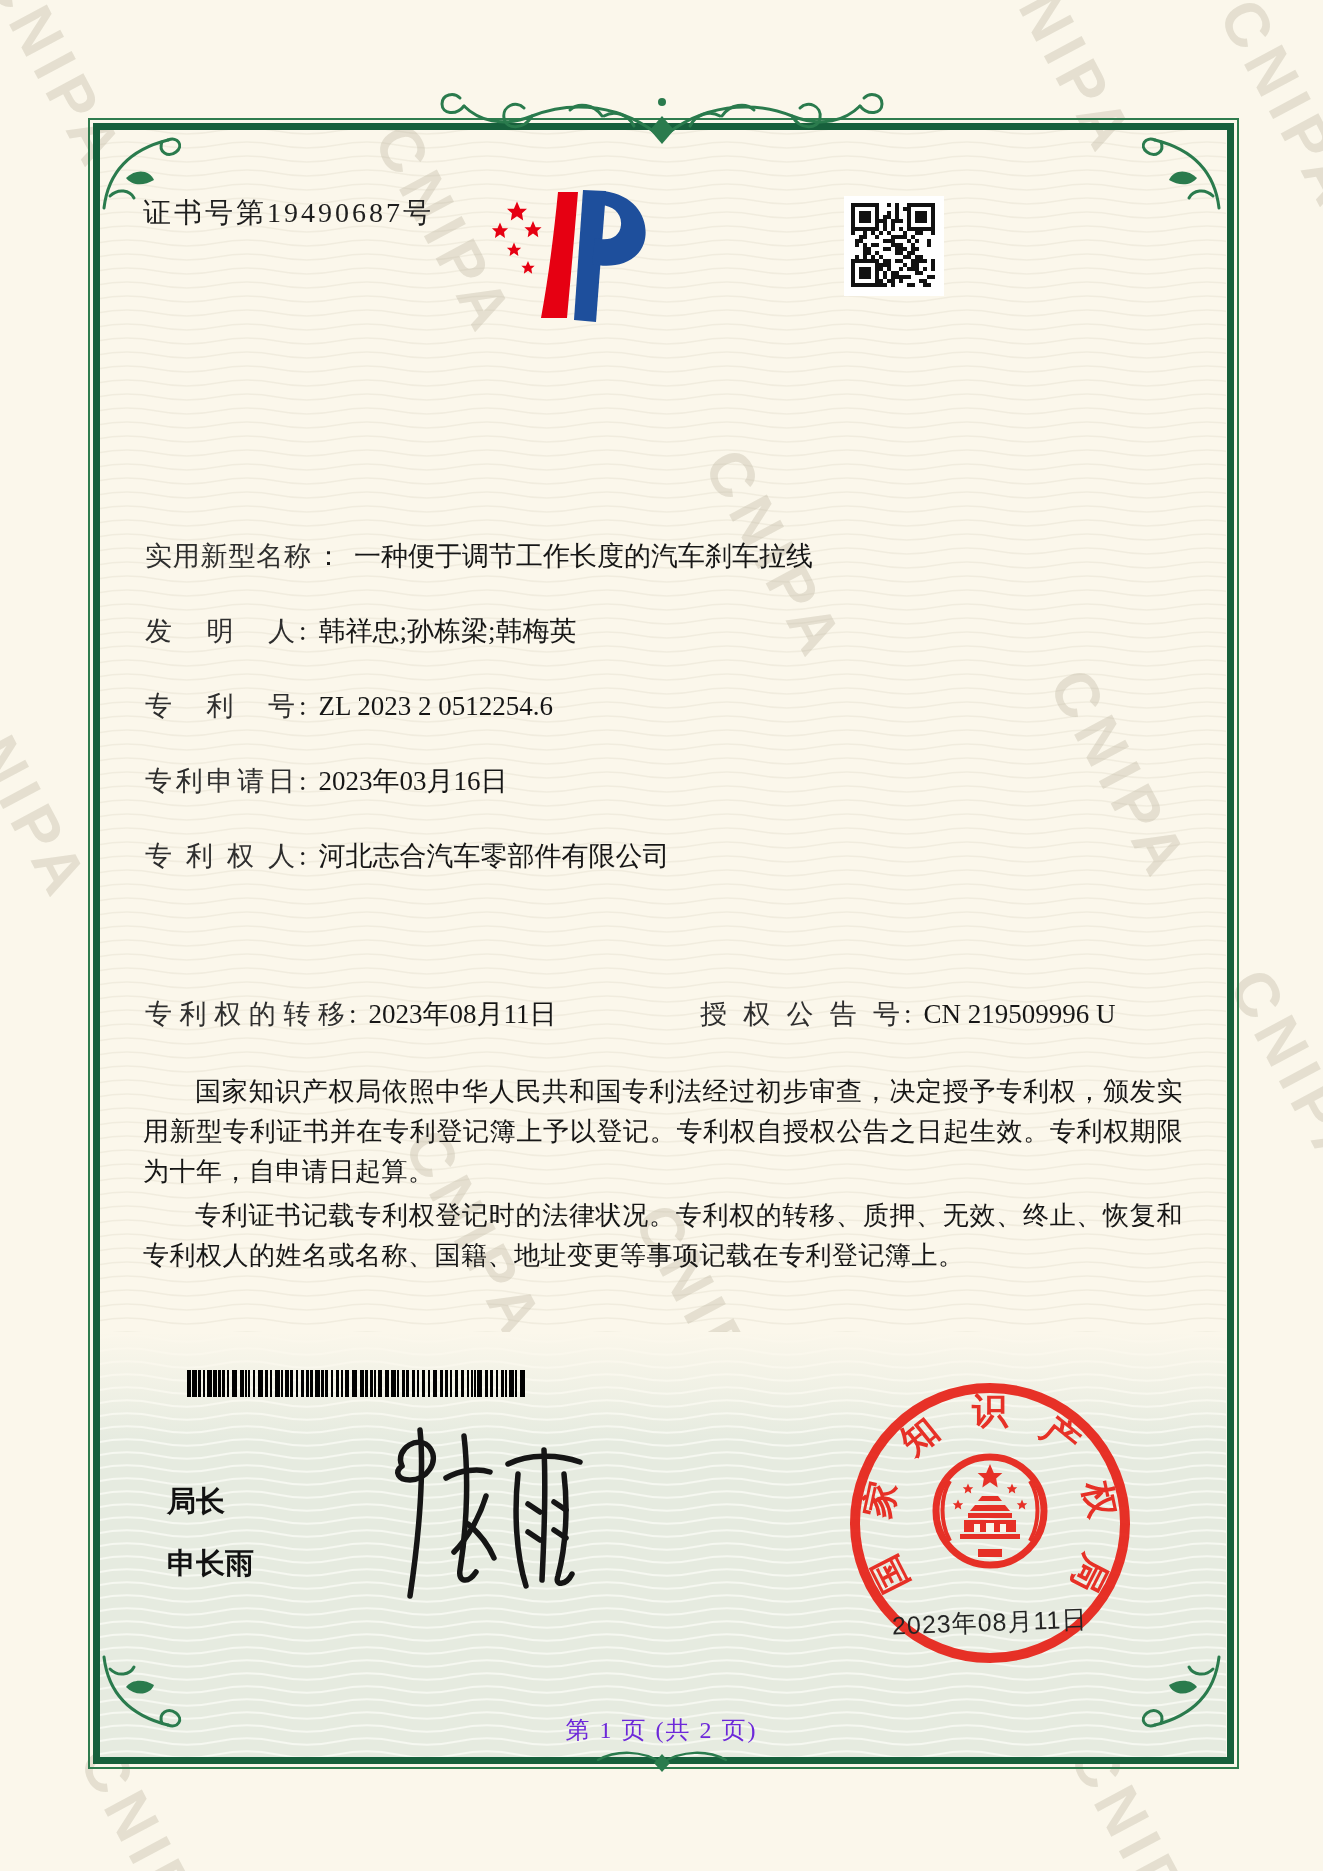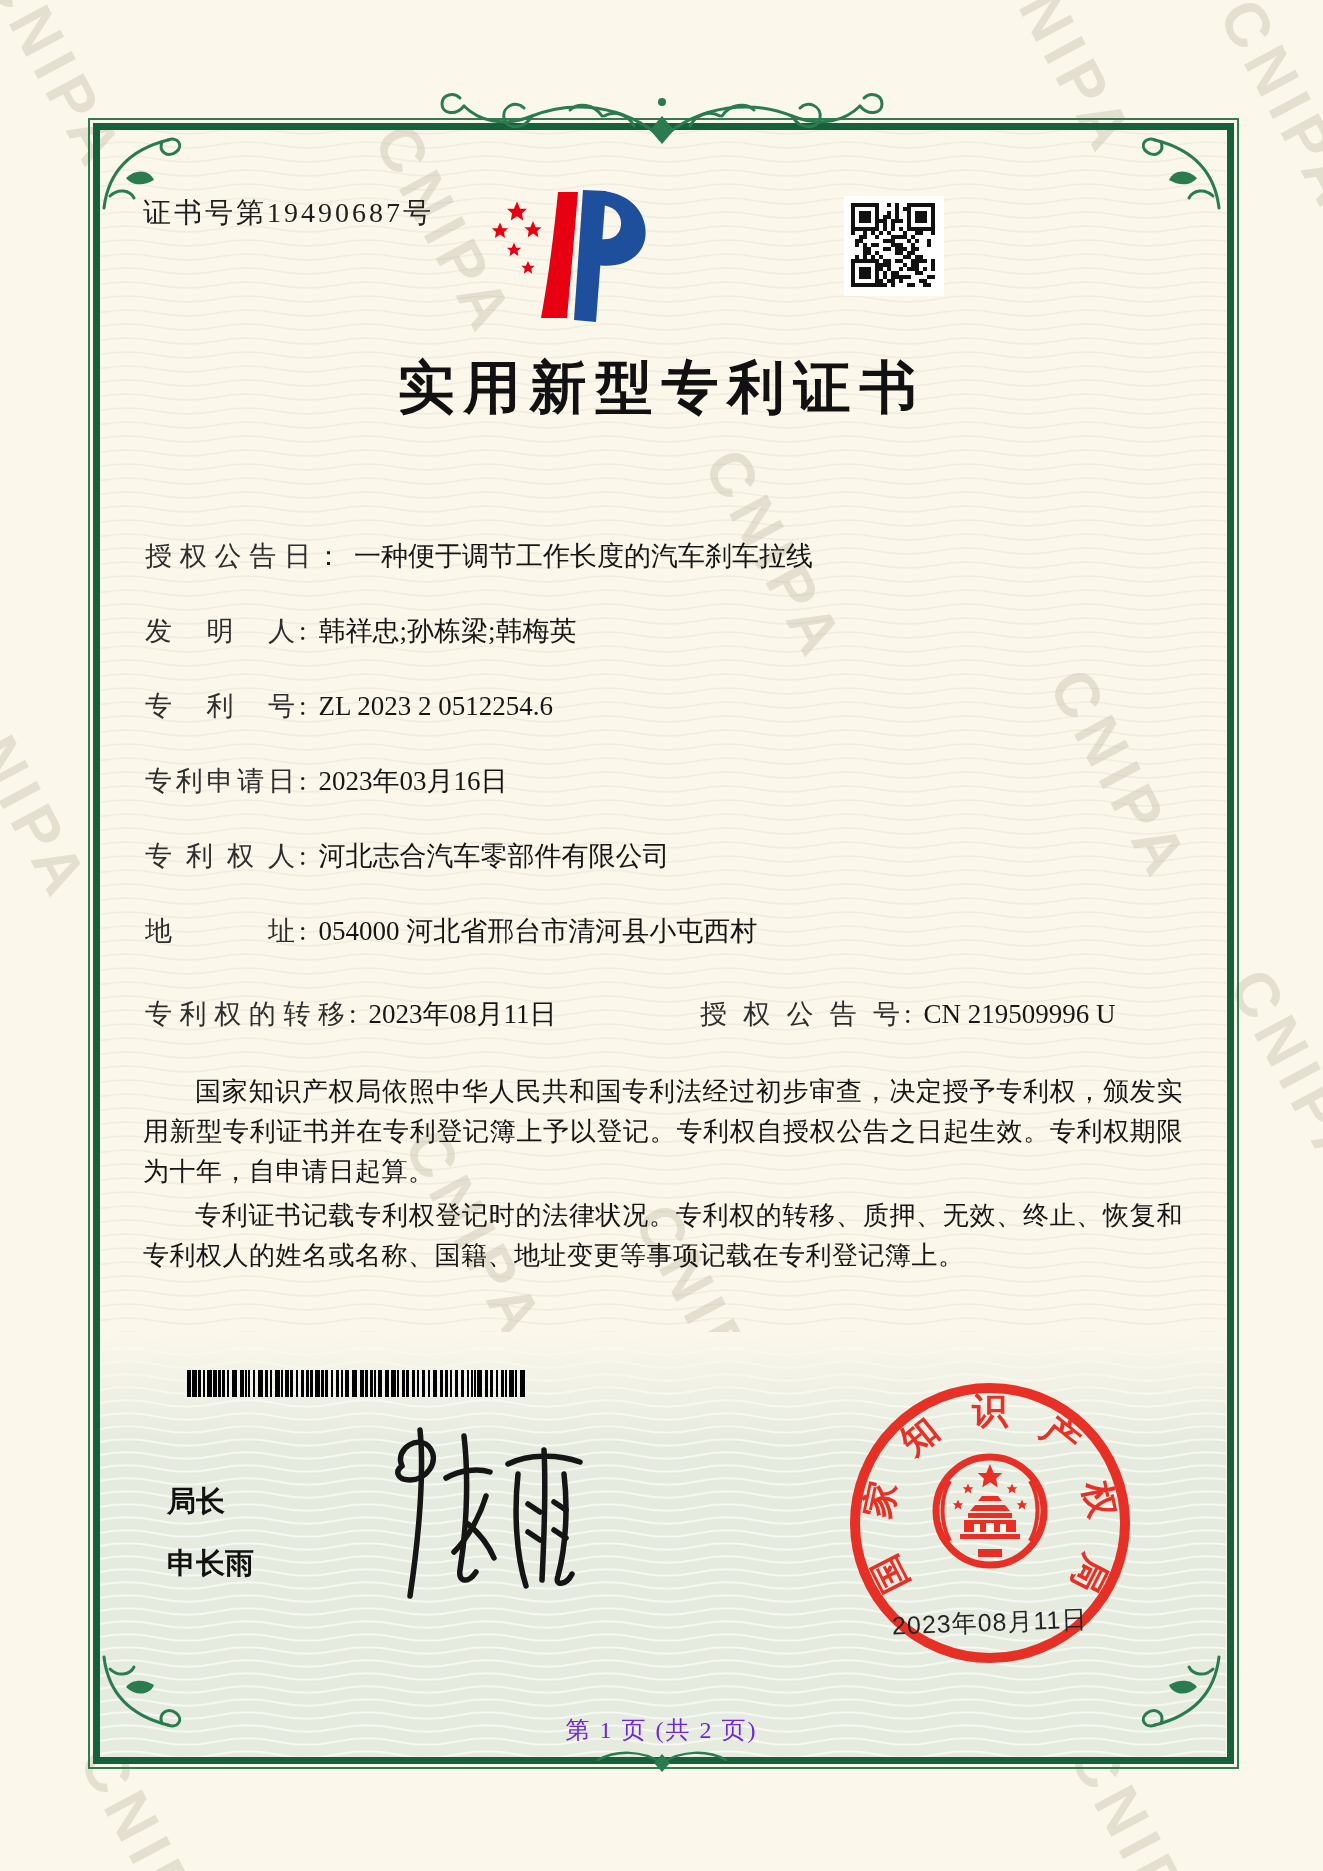--- a/index.html
+++ b/index.html
@@ -408,39 +408,35 @@
         <div class="qm" style="left: 31px; top: 87px;"></div>
         <div class="qm" style="left: 35px; top: 87px;"></div>
         <div class="qm" style="left: 39px; top: 87px;"></div>
         <div class="qm" style="left: 47px; top: 87px;"></div>
         <div class="qm" style="left: 63px; top: 87px;"></div>
         <div class="qm" style="left: 67px; top: 87px;"></div>
         <div class="qm" style="left: 79px; top: 87px;"></div>
         <div class="qm" style="left: 83px; top: 87px;"></div>
       </div>
 
-    <div class="title">实用新型专利证书</div>
 
     <div class="field-row" style="top:538px">
-      <span class="f-label-wide">授权公告日</span><span class="f-colon">：</span><span class="f-value">一种便于调节工作长度的汽车刹车拉线</span>
+      <span class="f-label-wide">实用新型名称</span><span class="f-colon">：</span><span class="f-value">一种便于调节工作长度的汽车刹车拉线</span>
     </div>
     <div class="field-row" style="top:613px">
       <span class="f-label">发明人</span><span class="f-colon">:</span><span class="f-value">韩祥忠;孙栋梁;韩梅英</span>
     </div>
     <div class="field-row" style="top:688px">
       <span class="f-label">专利号</span><span class="f-colon">:</span><span class="f-value">ZL 2023 2 0512254.6</span>
     </div>
     <div class="field-row" style="top:763px">
       <span class="f-label">专利申请日</span><span class="f-colon">:</span><span class="f-value">2023年03月16日</span>
     </div>
     <div class="field-row" style="top:838px">
       <span class="f-label">专利权人</span><span class="f-colon">:</span><span class="f-value">河北志合汽车零部件有限公司</span>
-    </div>
-    <div class="field-row" style="top:913px">
-      <span class="f-label">地址</span><span class="f-colon">:</span><span class="f-value">054000 河北省邢台市清河县小屯西村</span>
     </div>
 
     <div class="field-row" style="top:996px">
       <span class="g-label">专利权的转移</span><span class="f-colon">:</span><span class="f-value">2023年08月11日</span>
       <span class="grant-no">
         <span class="g-label">授权公告号</span><span class="f-colon">:</span><span class="f-value">CN 219509996 U</span>
       </span>
     </div>
 
     <div class="para" style="top:1072px">国家知识产权局依照中华人民共和国专利法经过初步审查，决定授予专利权，颁发实用新型专利证书并在专利登记簿上予以登记。专利权自授权公告之日起生效。专利权期限为十年，自申请日起算。</div>

